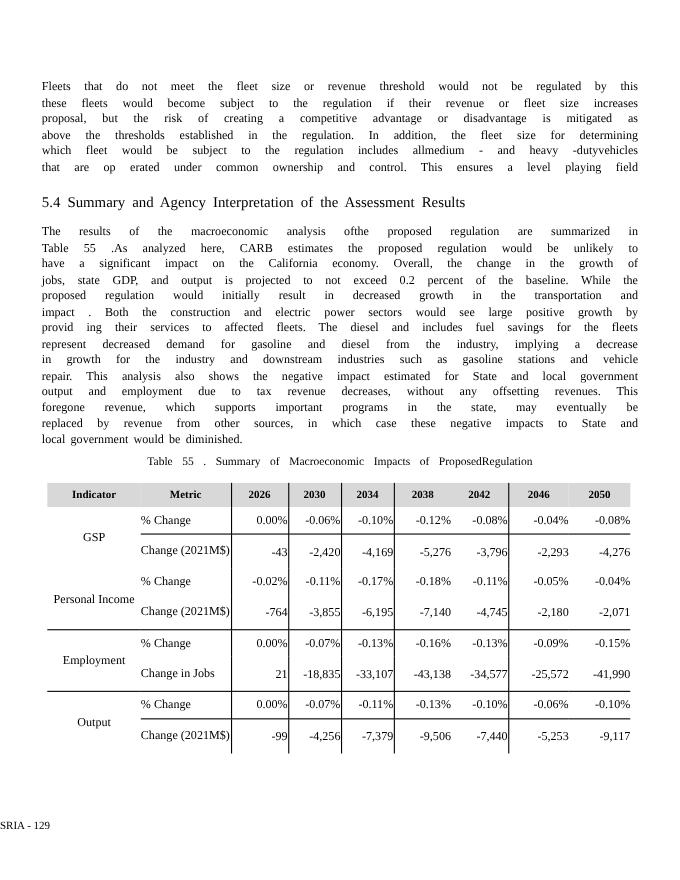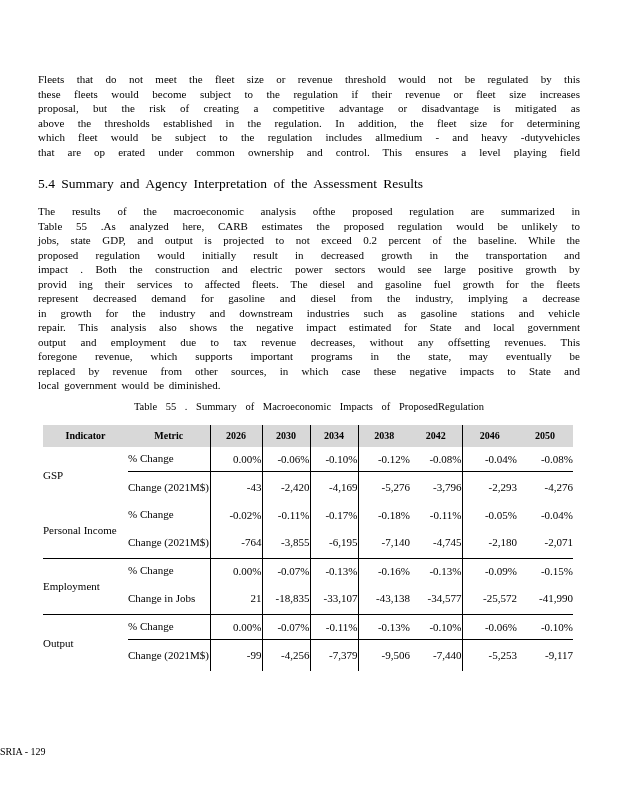--- a/index.html
+++ b/index.html
@@ -64,20 +64,21 @@
     padding:0;
   }
   table.macro td{
     font-size:11px;
     vertical-align:middle;
     padding:0;
   }
   tr.pct td{height:24px;}
   tr.chg td{height:31px;}
   td.ind{
+    text-align:center;
     font-size:10px;
     padding:0 12px;
     line-height:12px;
   }
   td.met{
     text-align:left;
     padding-left:5px;
     padding-right:16px;
     line-height:13px;
   }
@@ -104,24 +105,25 @@
     <div class="tline">above the thresholds established in the regulation. In addition, the fleet size for determining</div>
     <div class="tline">which fleet would be subject to the regulation includes allmedium - and heavy -dutyvehicles</div>
     <div class="tline">that are op erated under common ownership and control. This ensures a level playing field</div>
   </div>
 
   <h2 class="section-heading">5.4  Summary and Agency Interpretation of the Assessment Results</h2>
 
   <div class="para p2">
     <div class="tline">The results of the macroeconomic analysis ofthe proposed regulation are summarized in</div>
     <div class="tline">Table 55 .As analyzed here, CARB estimates the proposed regulation would be unlikely to</div>
+    <div class="tline">have a significant impact on the California economy. Overall, the change in the growth of</div>
     <div class="tline">jobs, state GDP, and output is projected to not exceed 0.2 percent of the baseline. While the</div>
     <div class="tline">proposed regulation would initially result in decreased growth in the transportation and</div>
     <div class="tline">impact . Both the construction and electric power sectors would see large positive growth by</div>
-    <div class="tline">provid ing their services to affected fleets. The diesel and gasoline fuel growth for the fleets</div>
+    <div class="tline">provid ing their services to affected fleets. The diesel and includes fuel savings for the fleets</div>
     <div class="tline">represent decreased demand for gasoline and diesel from the industry, implying a decrease</div>
     <div class="tline">in growth for the industry and downstream industries such as gasoline stations and vehicle</div>
     <div class="tline">repair. This analysis also shows the negative impact estimated for State and local government</div>
     <div class="tline">output and employment due to tax revenue decreases, without any offsetting revenues. This</div>
     <div class="tline">foregone revenue, which supports important programs in the state, may eventually be</div>
     <div class="tline">replaced by revenue from other sources, in which case these negative impacts to State and</div>
     <div class="tline last">local government would be diminished.</div>
   </div>
 
   <div class="caption">Table 55 . Summary of Macroeconomic Impacts of ProposedRegulation</div>

